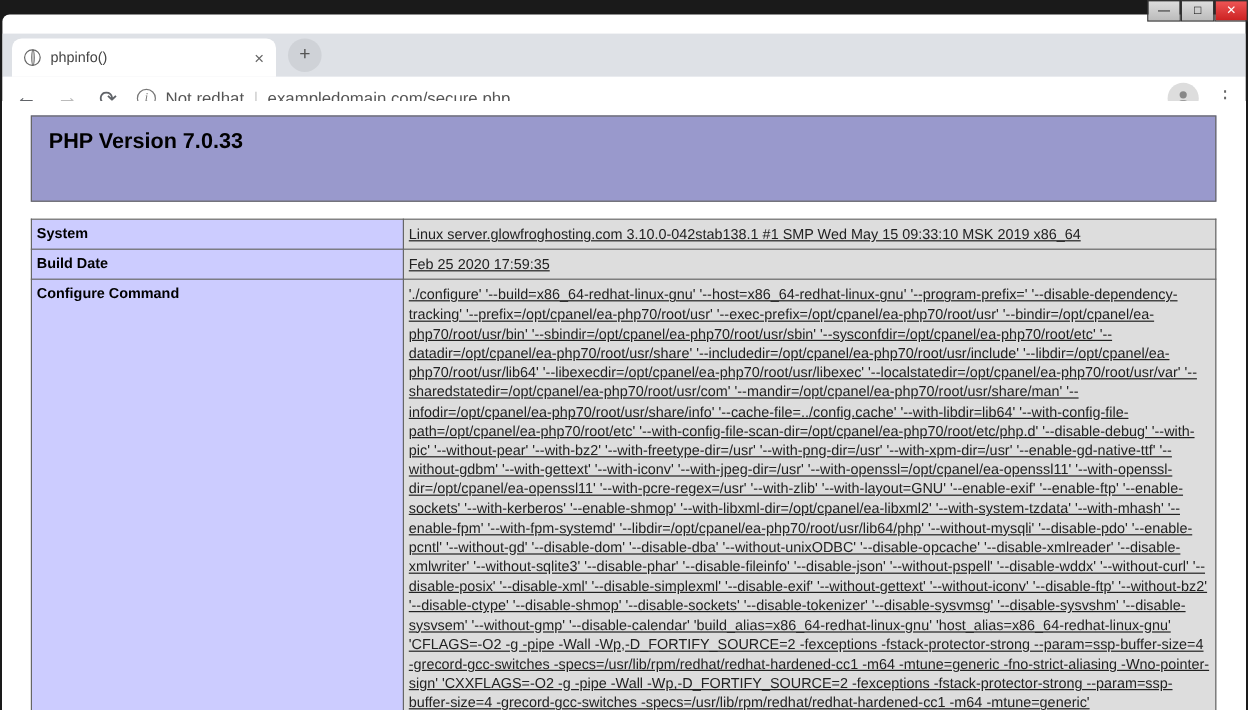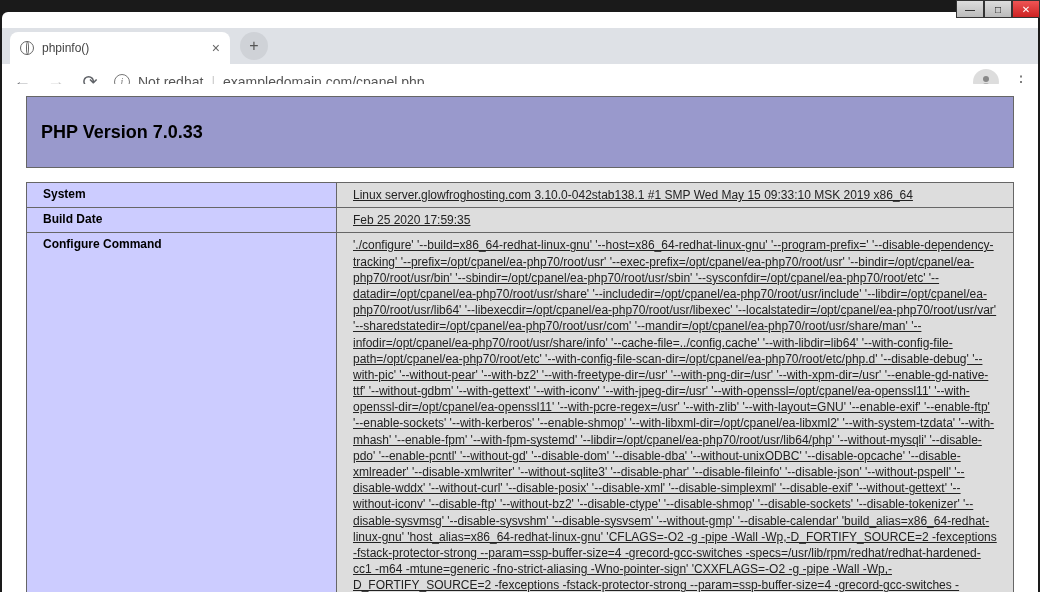--- a/index.html
+++ b/index.html
@@ -18,25 +18,25 @@
 .nav-btn { font-size: 18px; color: #606368; cursor: pointer; width: 20px; text-align: center; }
 .nav-btn.disabled { color: #bbb; }
 .addr-field { flex: 1; display: flex; align-items: center; gap: 8px; font-size: 14px; color: #555; }
 .info-icon { width: 16px; height: 16px; border: 1.5px solid #777; border-radius: 50%; display: flex; align-items: center; justify-content: center; font-size: 10px; color: #777; font-family: serif; font-style: italic; }
 .sep { color: #ccc; }
 .profile-icon { width: 26px; height: 26px; border-radius: 50%; background: #ddd; display: flex; align-items: center; justify-content: center; }
 .profile-icon svg { width: 18px; height: 18px; fill: #888; }
 .kebab { font-size: 16px; color: #666; cursor: pointer; letter-spacing: -1px; }
 .viewport { position: absolute; top: 72px; left: 0; right: 0; bottom: 0; background: #fff; overflow-y: scroll; }
 .page-content { padding: 12px 24px 40px 24px; }
-.php-header { background: #9999cc; border: 1px solid #666; padding: 10px 14px; display: flex; align-items: center; justify-content: space-between; height: 72px; }
+.php-header { background: #9999cc; border: 1px solid #666; padding: 10px 14px; display: flex; align-items: flex-start; justify-content: space-between; height: 72px; }
 .php-header h1 { font-size: 18px; font-weight: bold; color: #000; }
 .php-logo { }
 .info-table { width: 100%; border-collapse: collapse; margin-top: 14px; }
-.info-table td { border: 1px solid #666; padding: 4px 16px; font-size: 12px; vertical-align: top; }
+.info-table td { border: 1px solid #666; padding: 4px 4px; font-size: 12px; vertical-align: top; }
 .info-table td.k { background: #ccccff; font-weight: bold; width: 310px; color: #000; }
 .info-table td.v { background: #ddd; color: #222; line-height: 1.35; word-break: break-word; text-decoration: underline; }
 ::-webkit-scrollbar { width: 14px; }
 ::-webkit-scrollbar-track { background: #f0f0f0; }
 ::-webkit-scrollbar-thumb { background: #c0c0c0; border-radius: 2px; }
 </style>
 </head>
 <body>
 
 <div class="window-controls">
@@ -56,21 +56,21 @@
   </div>
 
   <div class="addr-bar">
     <span class="nav-btn">←</span>
     <span class="nav-btn disabled">→</span>
     <span class="nav-btn">⟳</span>
     <div class="addr-field">
       <span class="info-icon">i</span>
       <span>Not redhat</span>
       <span class="sep">|</span>
-      <span>exampledomain.com/cpanel.php</span>
+      <span>exampledomain.com/secure.php</span>
     </div>
     <div class="profile-icon">
       <svg viewBox="0 0 24 24">
           <circle cx="12" cy="8" r="4"></circle>
           <path d="M4 20c0-4 4-6 8-6s8 2 8 6v1H4z"></path>
         </svg>
     </div>
     <span class="kebab">⋮</span>
   </div>
 

